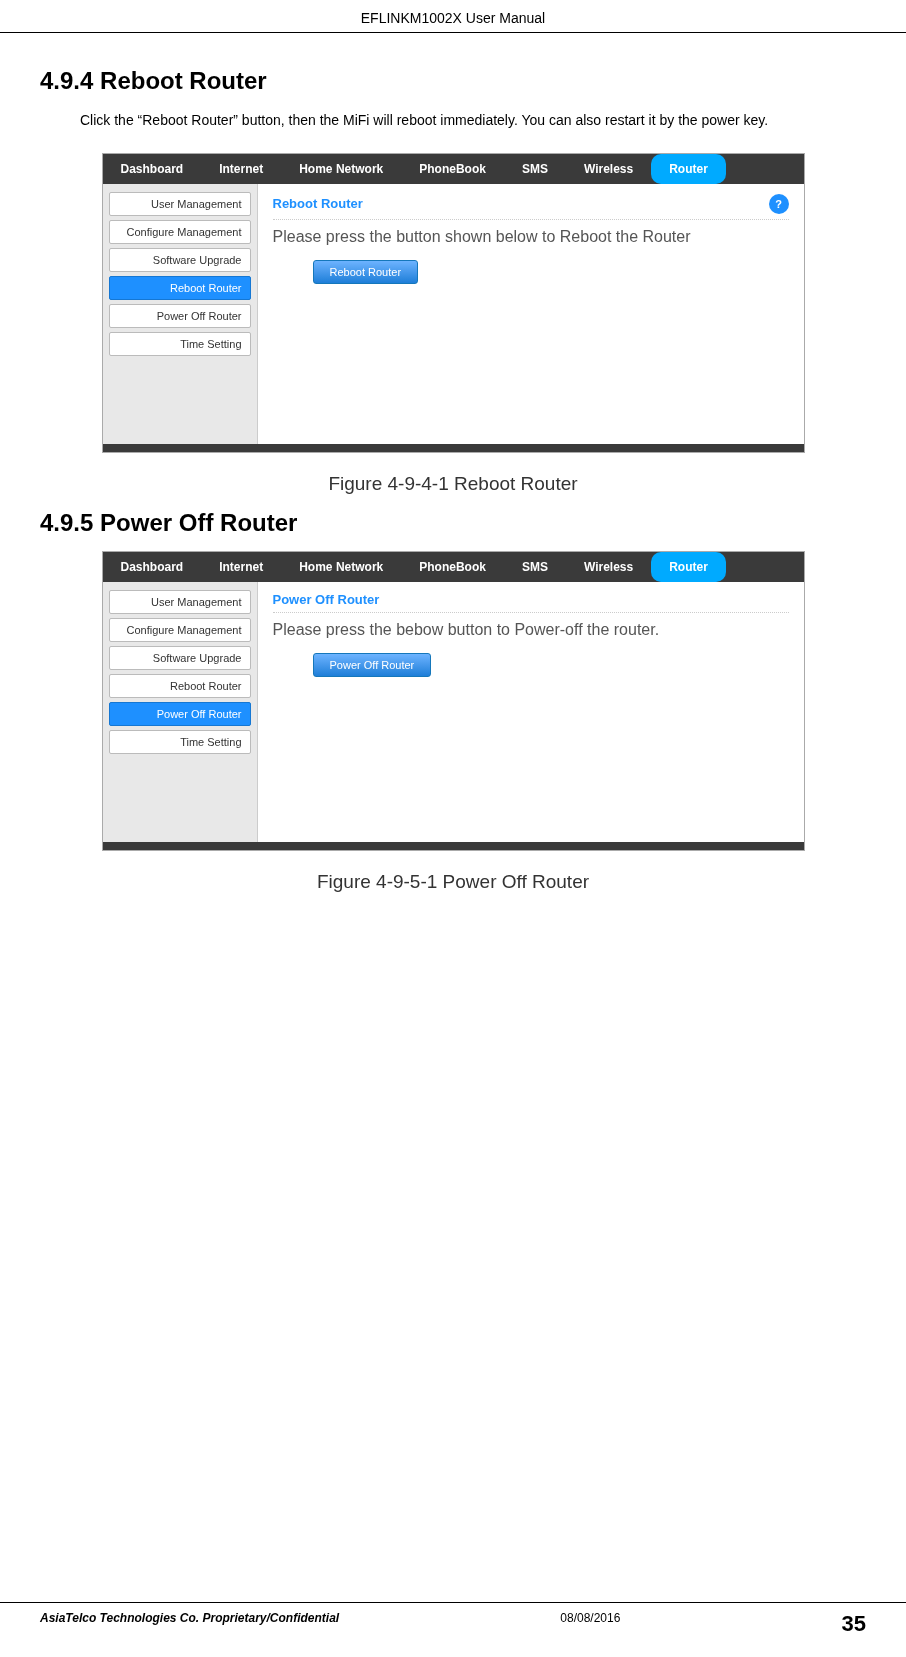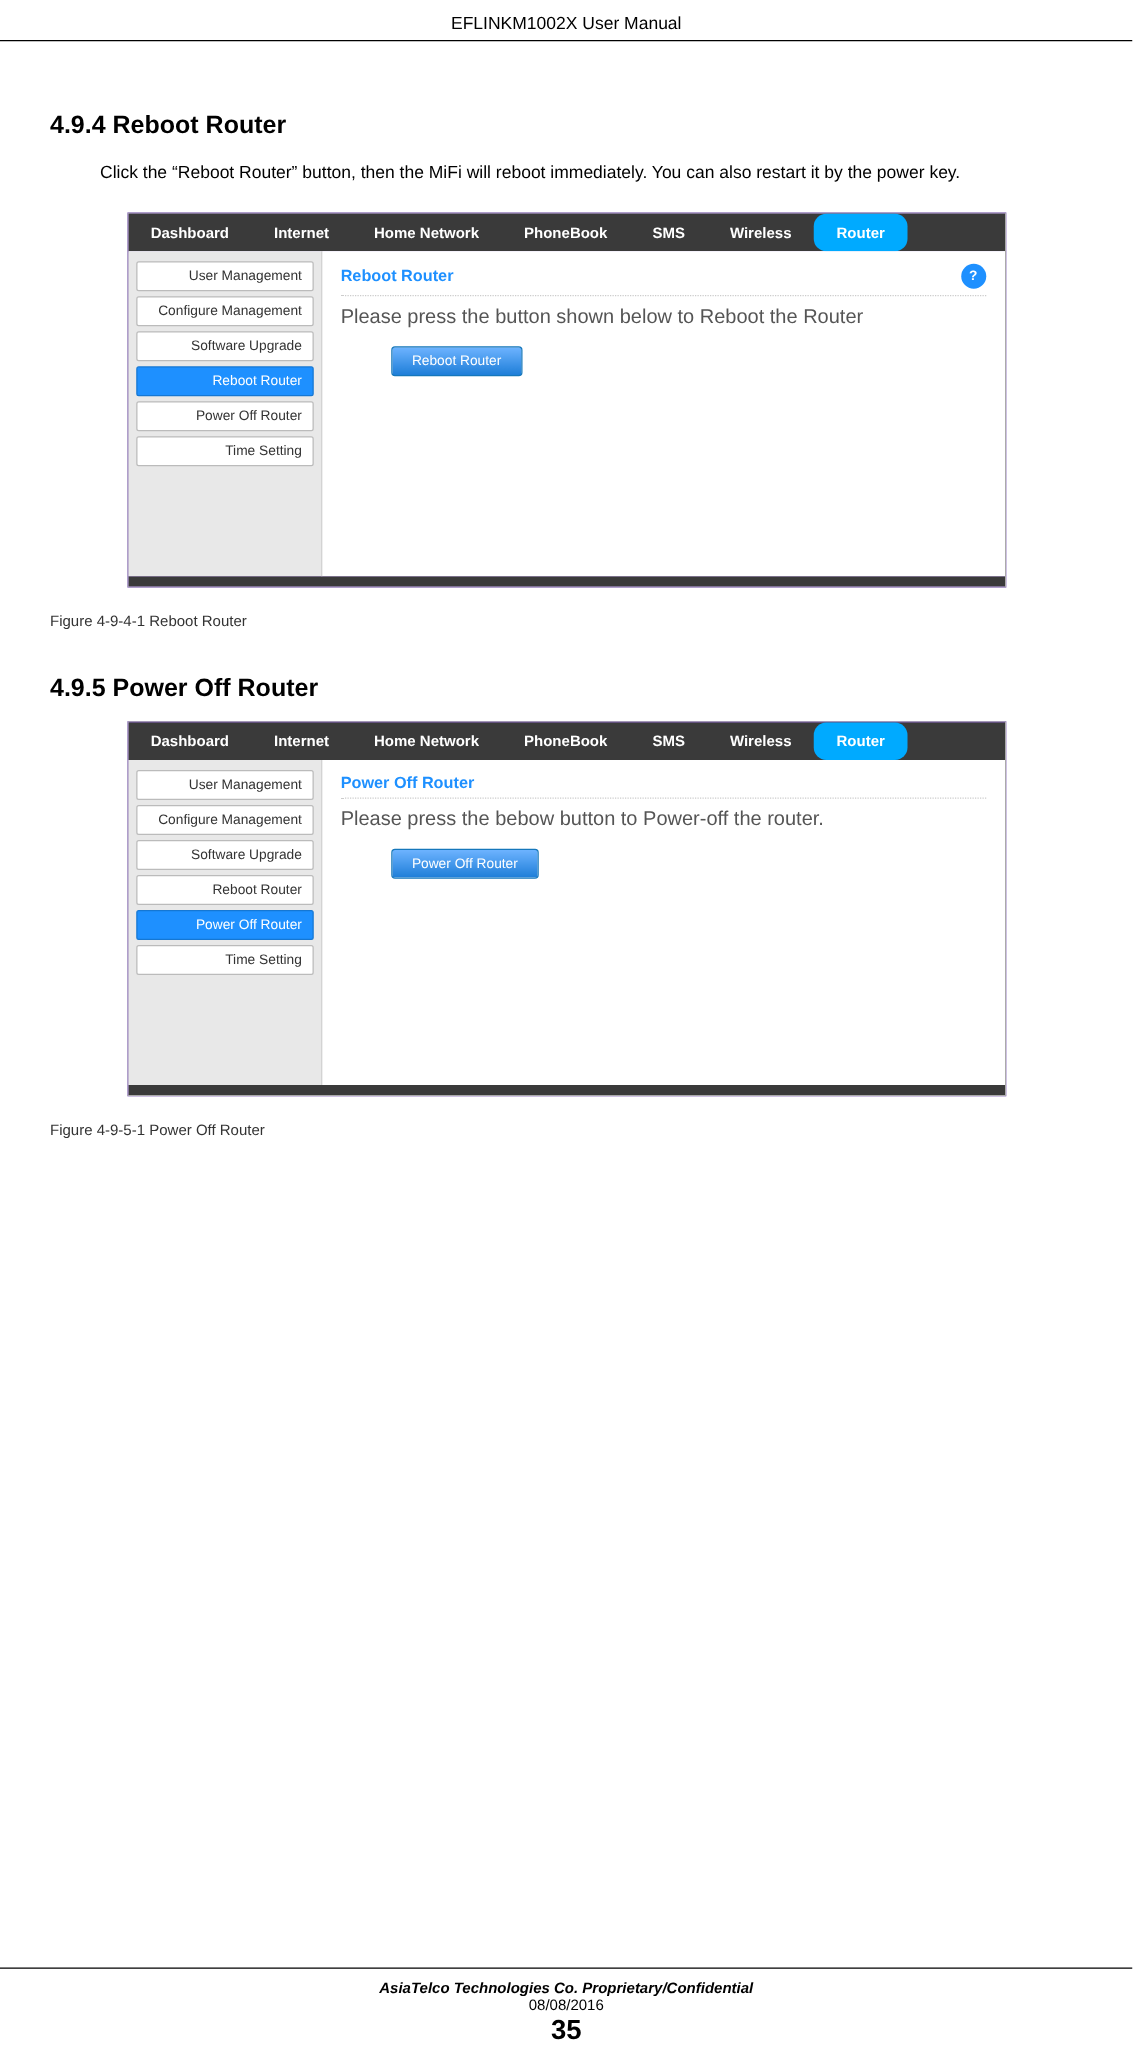--- a/index.html
+++ b/index.html
@@ -21,23 +21,23 @@
       border-bottom: 1.5px solid #000;
       font-family: Arial, sans-serif;
     }
 
     .page-content {
       padding: 20px 40px 80px;
     }
 
     
     .section-heading {
-      font-size: 20px;
-      font-weight: bold;
-      margin-top: 36px;
+      font-size: 24px;
+      font-weight: bold;
+      margin-top: 14px;
       margin-bottom: 14px;
       font-family: Arial, sans-serif;
     }
 
     .section-para {
       font-size: 14px;
       line-height: 1.7;
       margin-bottom: 20px;
       font-family: Arial, sans-serif;
       text-indent: 40px;
@@ -163,40 +163,40 @@
       margin-left: 40px;
     }
 
     .ui-footer-bar {
       background: #3a3a3a;
       height: 8px;
     }
 
     
     .figure-caption {
-      font-size: 12px;
+      text-align: center;
+      font-size: 19px;
       font-family: Arial, sans-serif;
       color: #333;
       margin-bottom: 10px;
       margin-top: 4px;
     }
 
     
     .page-footer {
       position: absolute;
       bottom: 20px;
       left: 0;
       right: 0;
       display: flex;
       justify-content: space-between;
-      align-items: center;
+      align-items: flex-start;
       padding: 0 40px;
       border-top: 1.5px solid #000;
       padding-top: 8px;
-      flex-direction: column;
     }
 
     .footer-left {
       font-size: 12px;
       font-family: Arial, sans-serif;
     }
 
     .footer-left span {
       font-style: italic;
       font-weight: bold;

